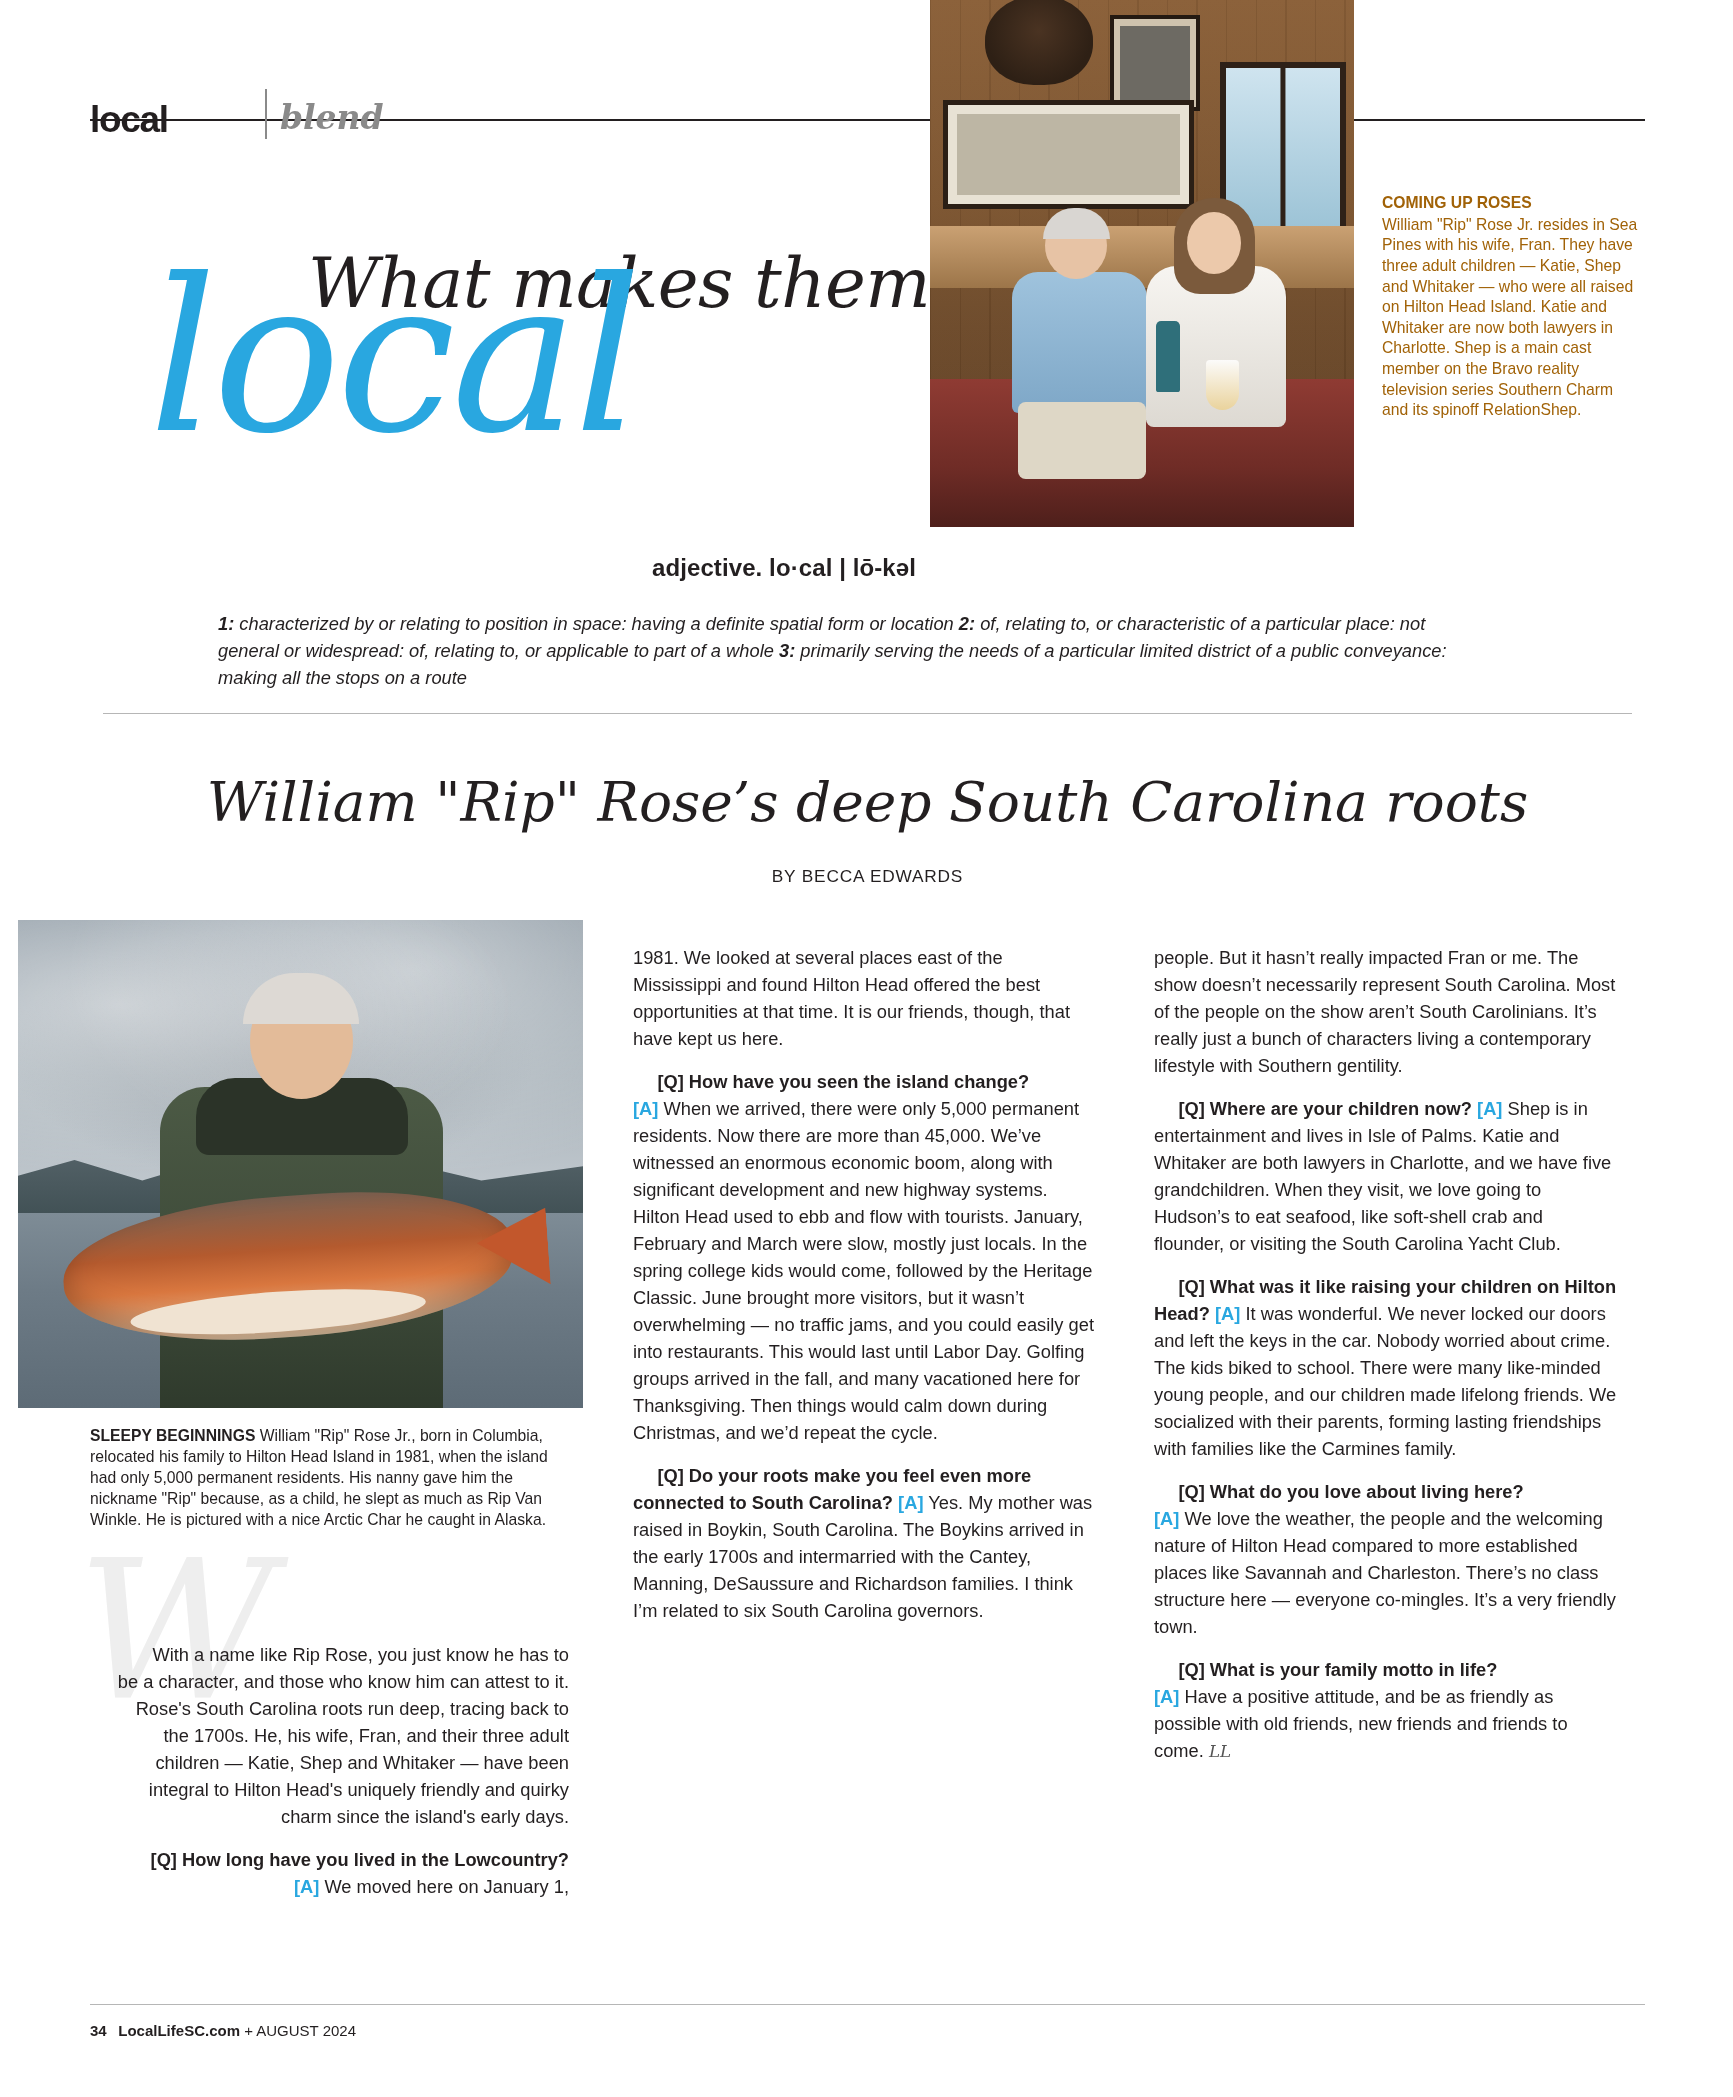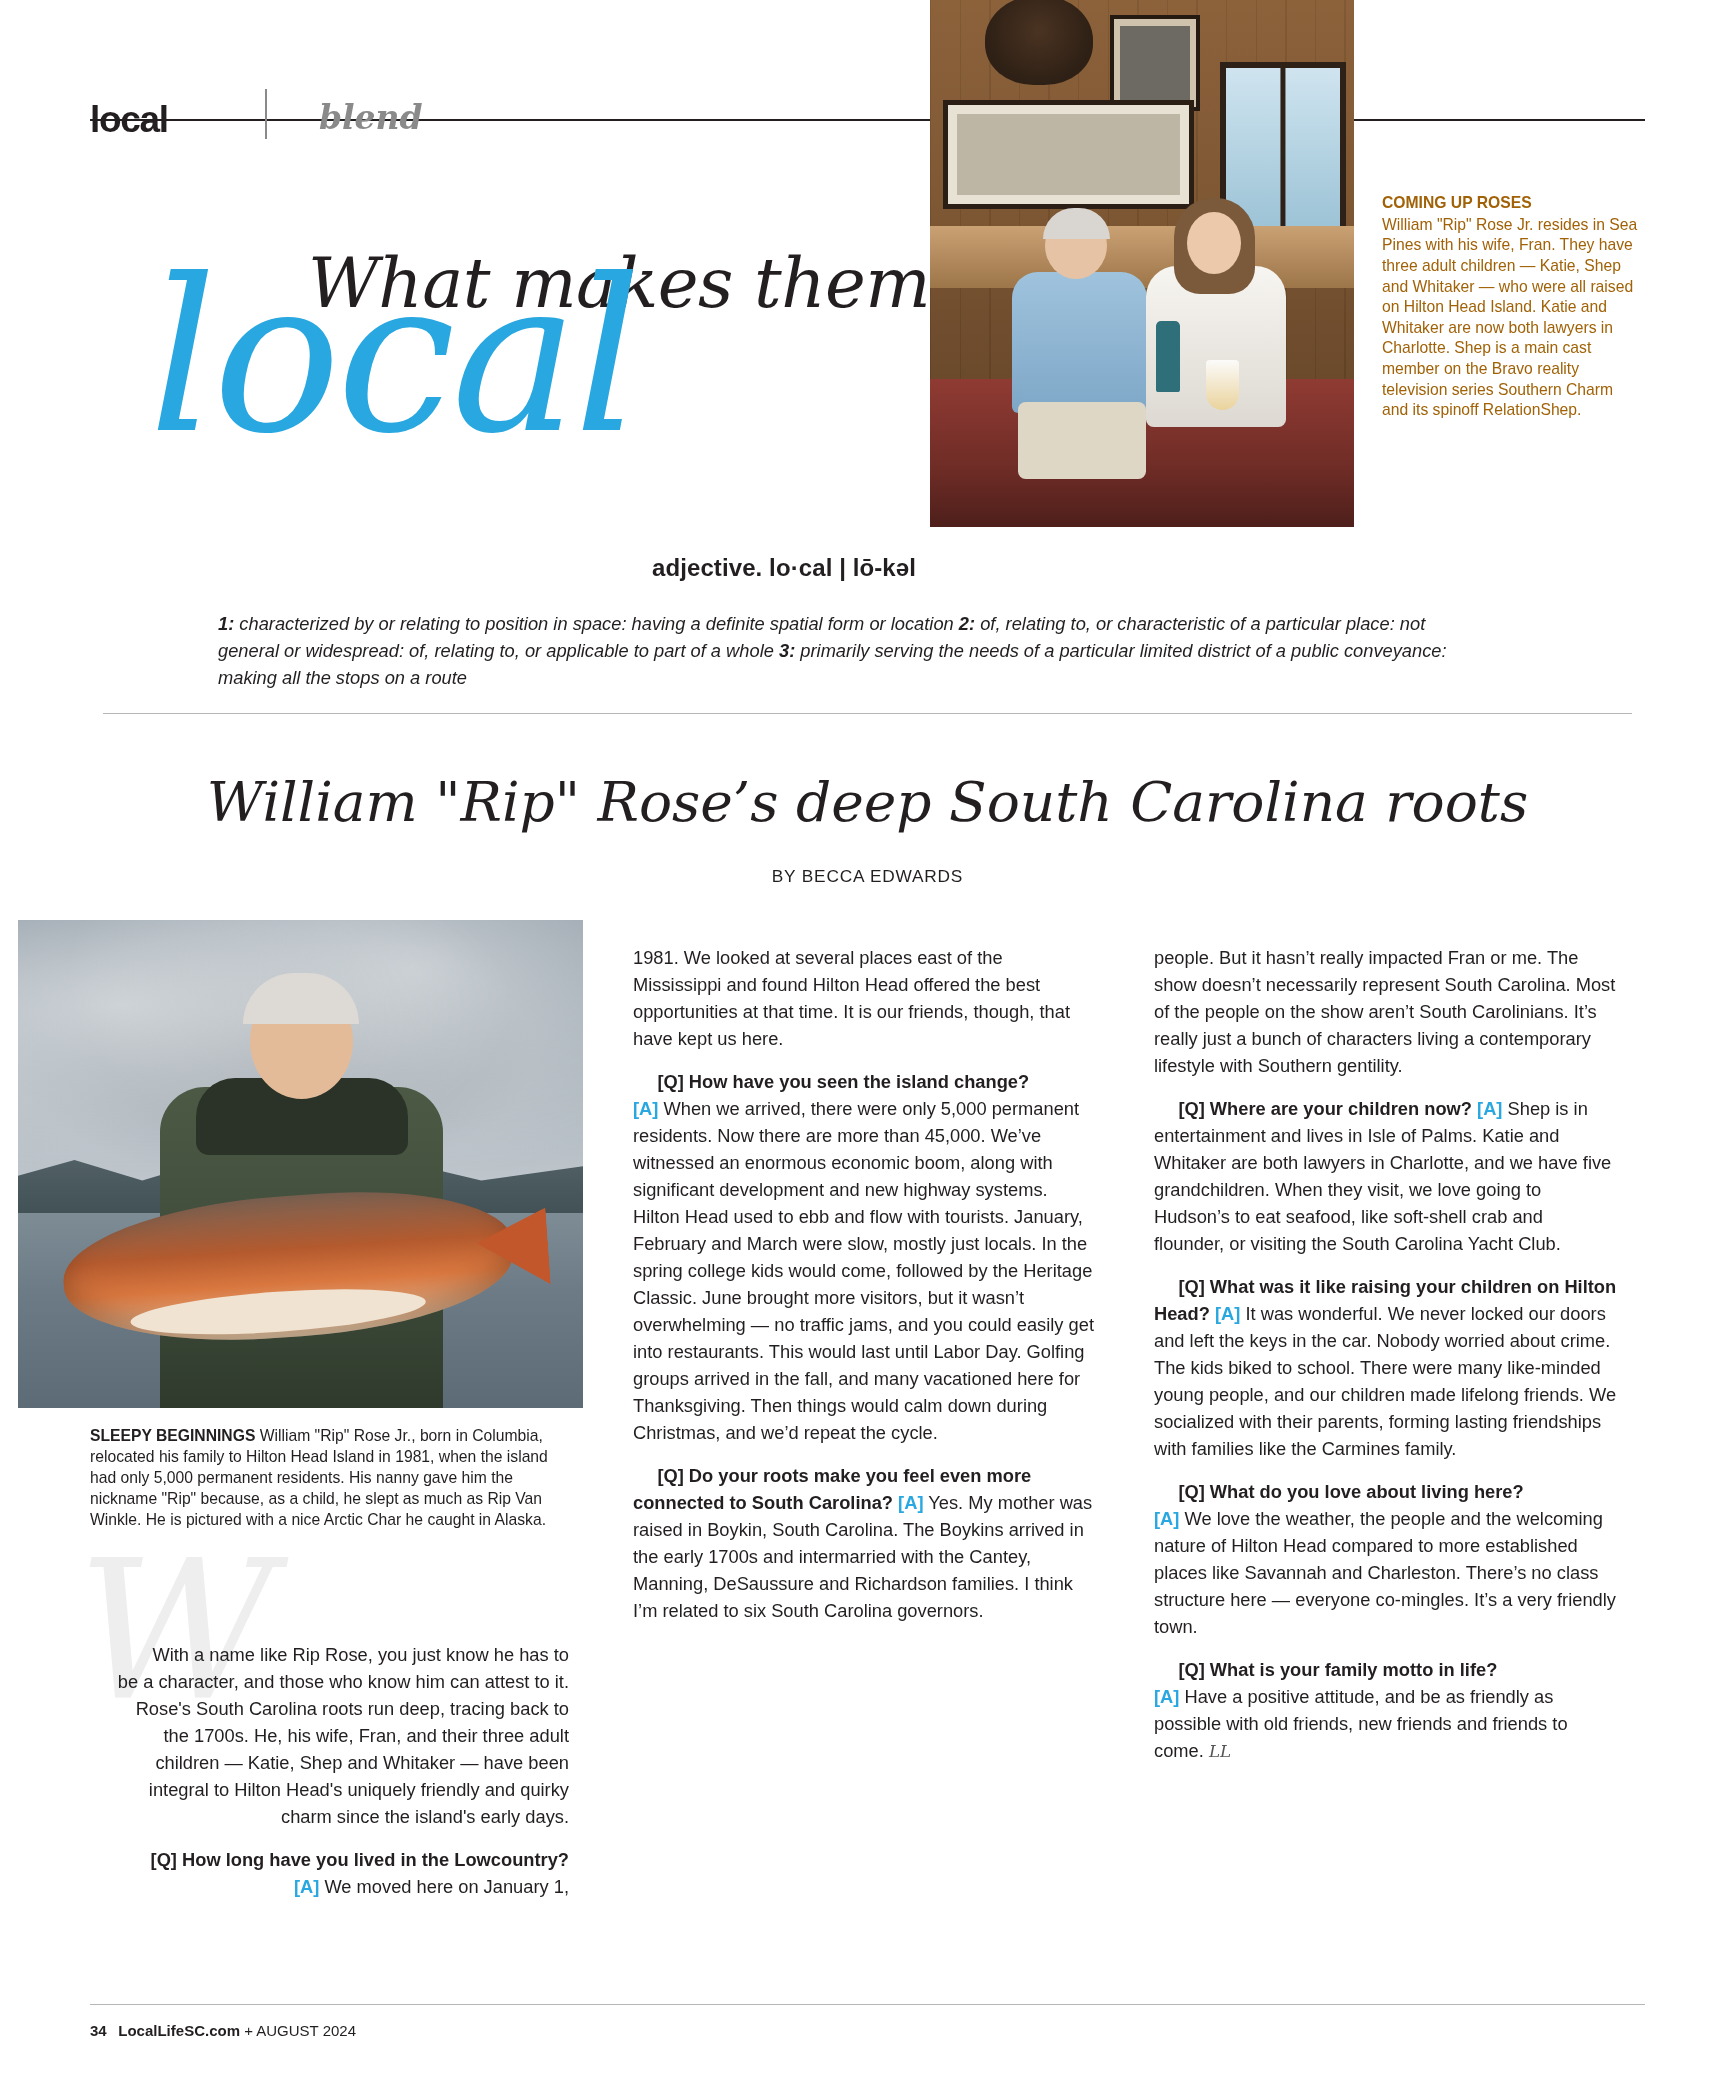--- a/index.html
+++ b/index.html
@@ -25,21 +25,21 @@
     font-family:"Liberation Sans", sans-serif;
     font-weight:bold; font-size:37px; letter-spacing:-1.3px; color:#231f20;
     transform:translateY(-40px);
   }
   .mast-divider {
     position:absolute; left:175px; top:11.6px; width:1.9px; height:50px; background:#8a8a8a;
   }
   .mast-blend {
     position:absolute; left:190px; top:20.6px;
     font-family:"DejaVu Serif", serif; font-style:italic; font-weight:bold;
-    font-size:33px; color:#8a8a8a;margin-left:39px;
+    font-size:33px; color:#8a8a8a;
   }
 
   
   .hero-title-1 {
     position:absolute; left:308px; top:199px;
     font-family:"DejaVu Serif", serif; font-style:italic;
     font-size:69px; color:#231f20; letter-spacing:-0.6px;
     white-space:nowrap;
     margin-top:44px;
   }

